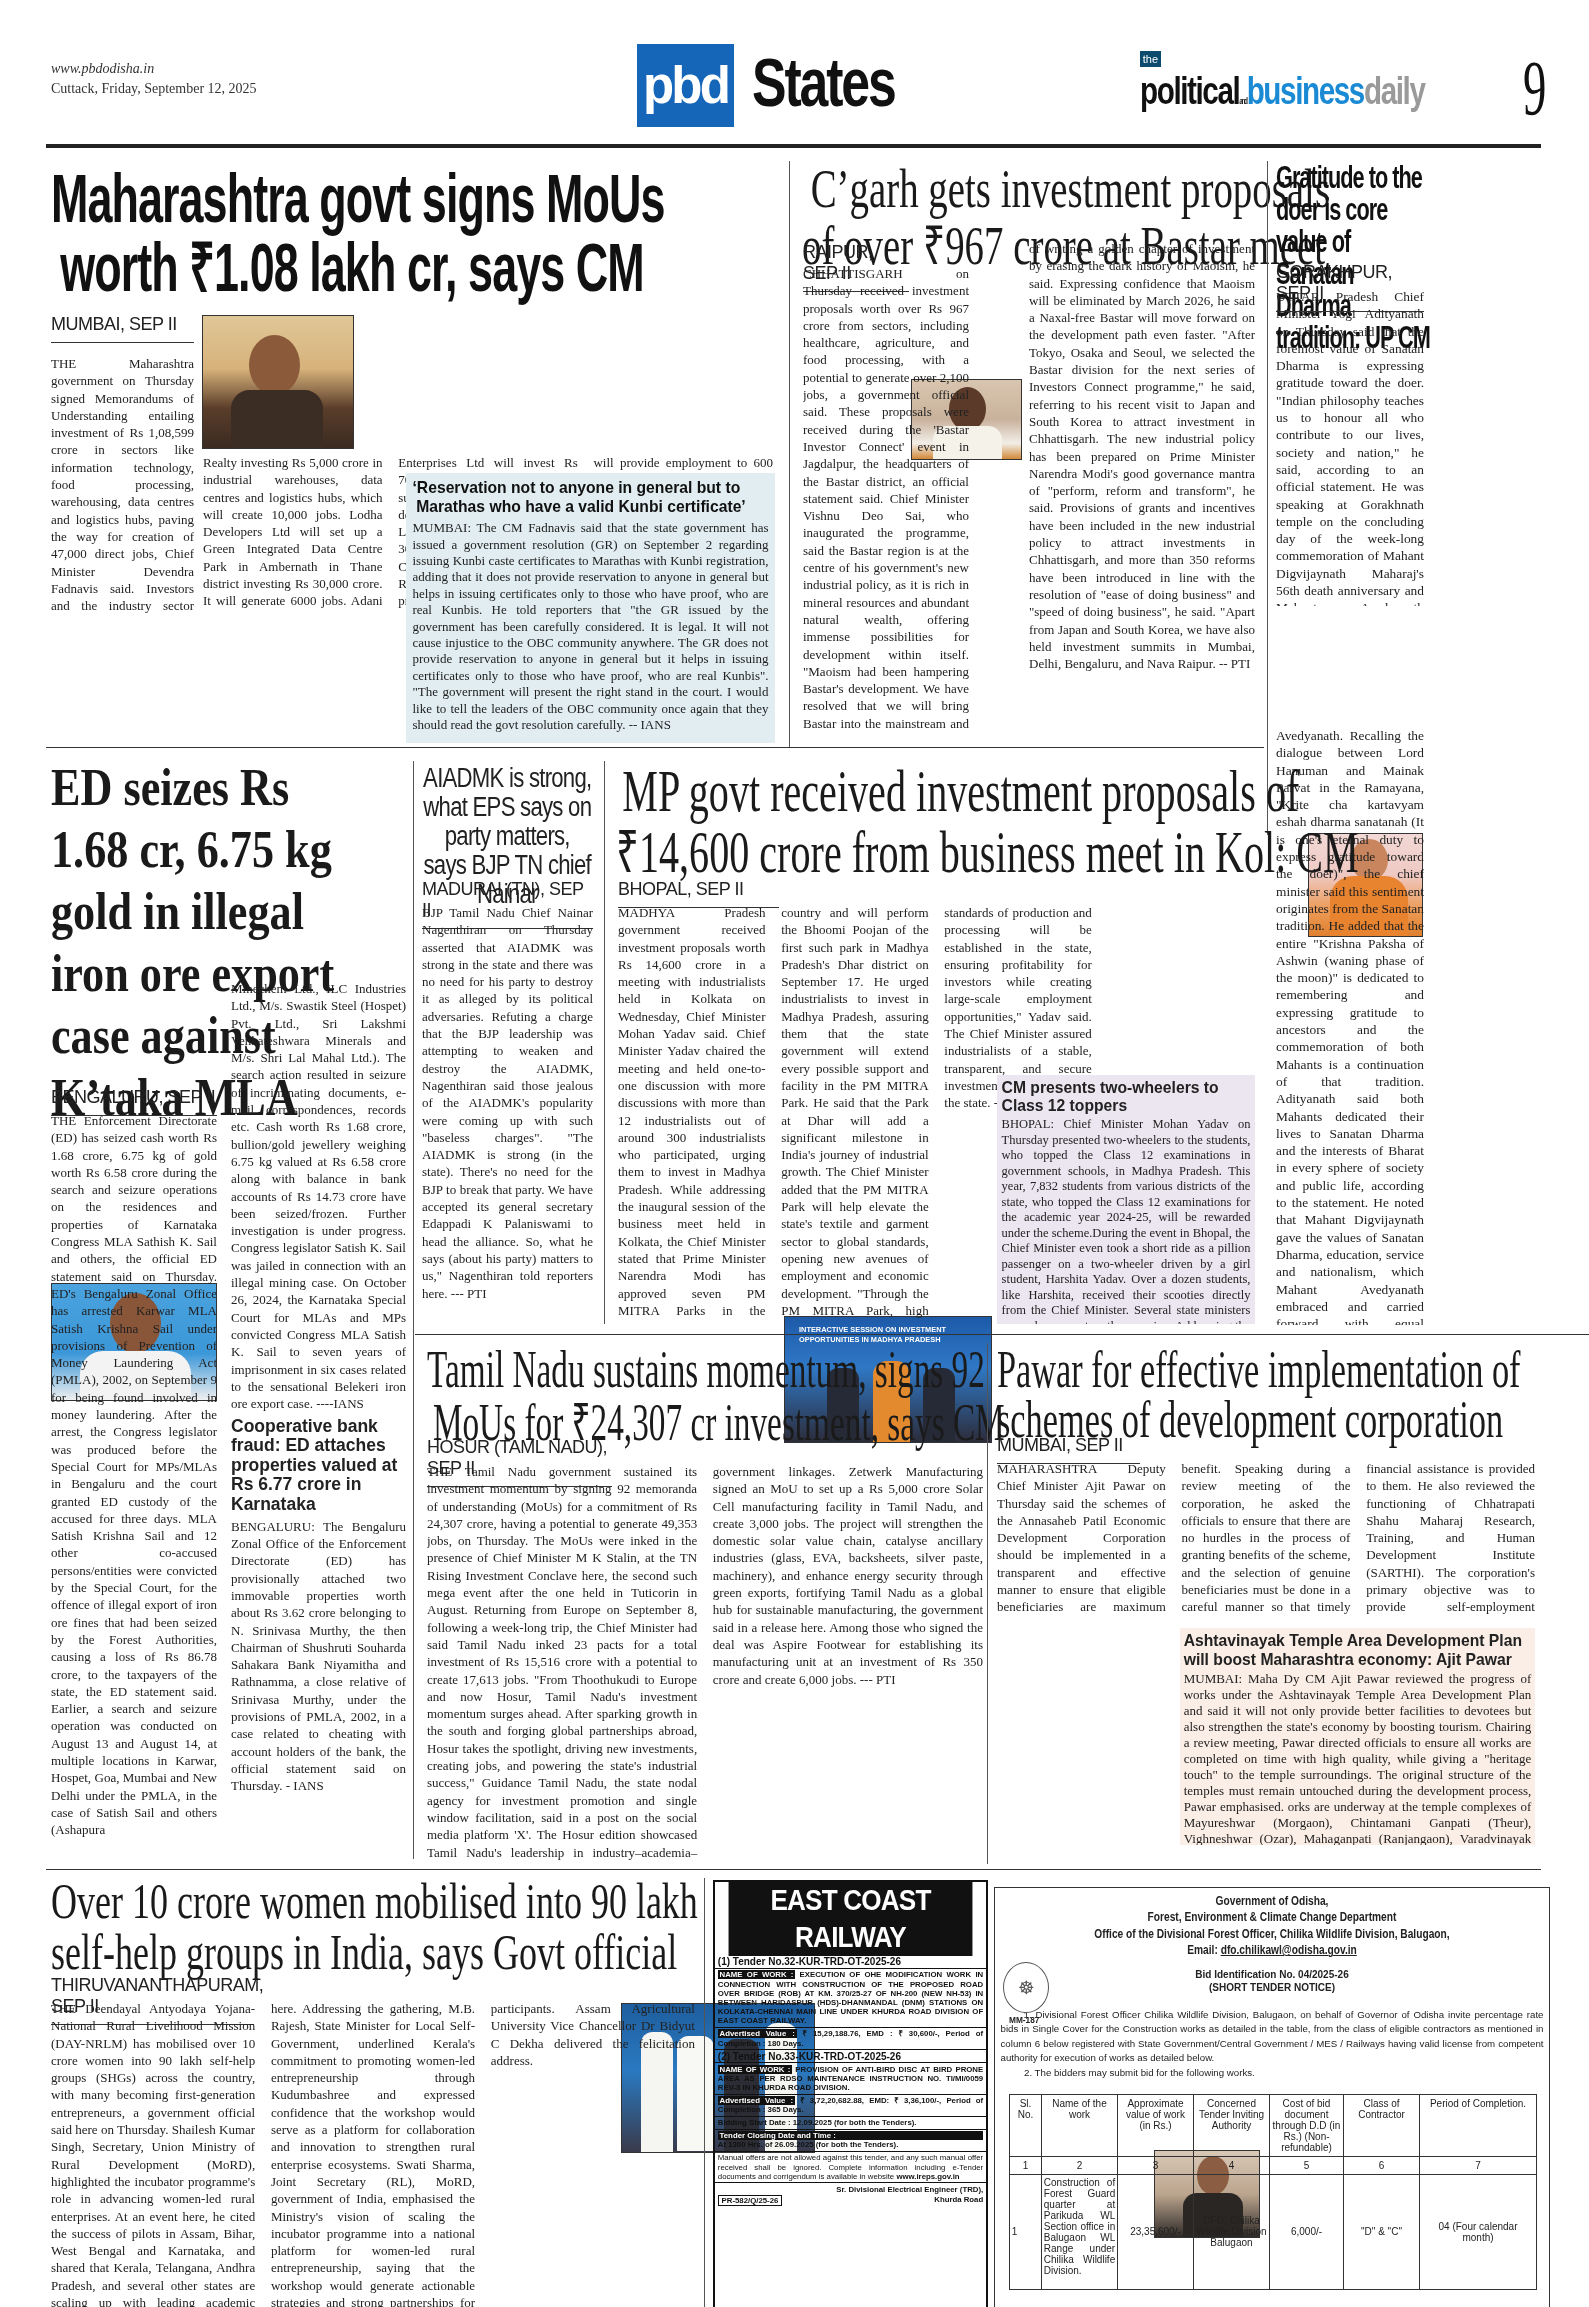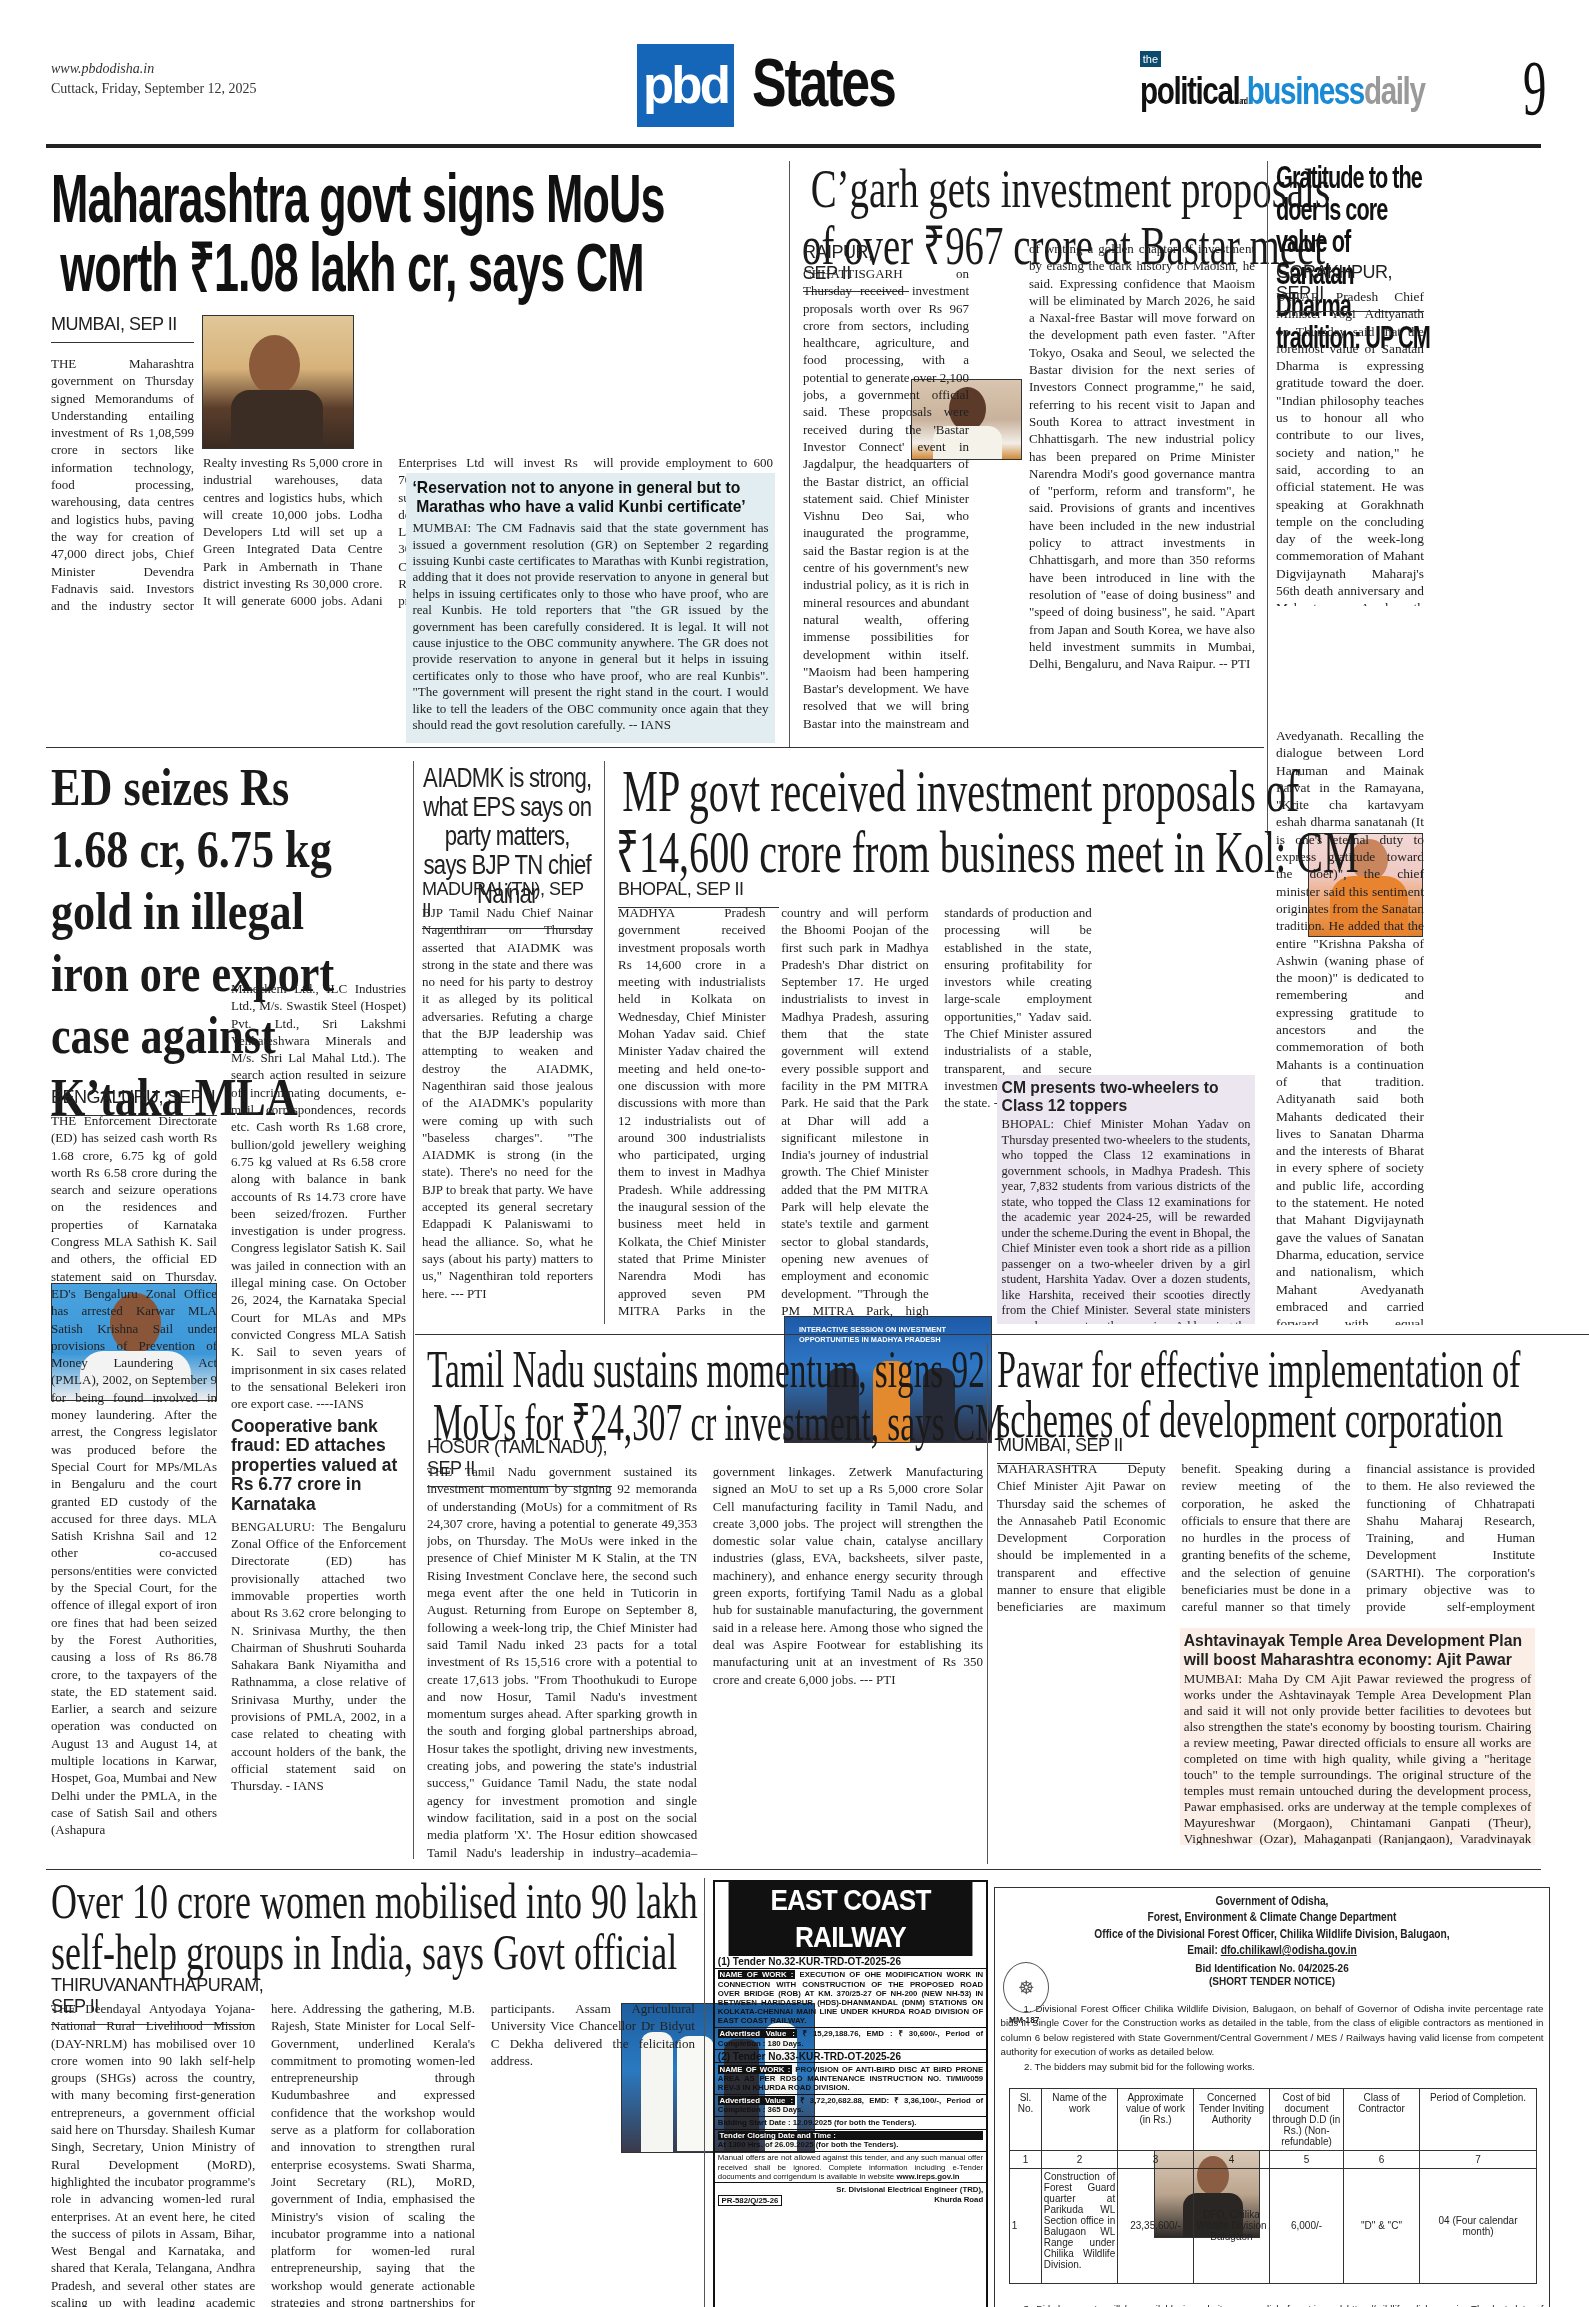--- a/index.html
+++ b/index.html
@@ -210,21 +210,21 @@
 
 <section class="abs" style="left:994px;top:1887px;width:556px;height:521px;border:0.9px solid #333;border-bottom:1.8px solid #333;font-family:'Liberation Sans',sans-serif;color:#222">
   <div style="text-align:center;font-weight:bold;font-size:12px;line-height:16.6px;padding-top:4.6px;transform:scaleX(0.85)">
     <div>Government of Odisha,</div>
     <div>Forest, Environment &amp; Climate Change Department</div>
     <div>Office of the Divisional Forest Officer, Chilika Wildlife Division, Balugaon,</div>
     <div><span>Email:</span> <a style="color:#222;text-decoration:underline">dfo.chilikawl@odisha.gov.in</a></div>
   </div>
   <div style="position:absolute;left:8.3px;top:74px;width:46px;height:51px;border:0.9px solid #555;border-radius:50%;display:flex;align-items:center;justify-content:center;font-size:18.5px;color:#555">☸</div>
   <div style="position:absolute;left:14px;top:127px;font-size:8.3px;font-weight:bold">MM-187</div>
-  <div style="text-align:center;font-weight:bold;font-size:10px;line-height:13px;margin-top:3px">
+  <div style="text-align:center;font-weight:bold;font-size:10px;line-height:13px;margin-top:9px">
     <div>Bid Identification No. 04/2025-26</div>
     <div>(SHORT TENDER NOTICE)</div>
   </div>
   <div style="font-size:9.7px;line-height:14.3px;padding:14px 5.5px 0;text-align:justify;text-indent:23px">1. Divisional Forest Officer Chilika Wildlife Division, Balugaon, on behalf of Governor of Odisha invite percentage rate bids in Single Cover for the Construction works as detailed in the table, from the class of eligible contractors as mentioned in column 6 below registered with State Government/Central Government / MES / Railways having valid license from competent authority for execution of works as detailed below.</div>
   <div style="font-size:9.7px;line-height:14.3px;padding:0.9px 5.5px 0 29px">2. The bidders may submit bid for the following works.</div>
   <table class="odtab" style="margin:14px 0 4px 14px;width:528px">
     <thead>
       <tr>
         <th style="width:32px">Sl. No.</th>
         <th style="width:76px">Name of the work</th>

